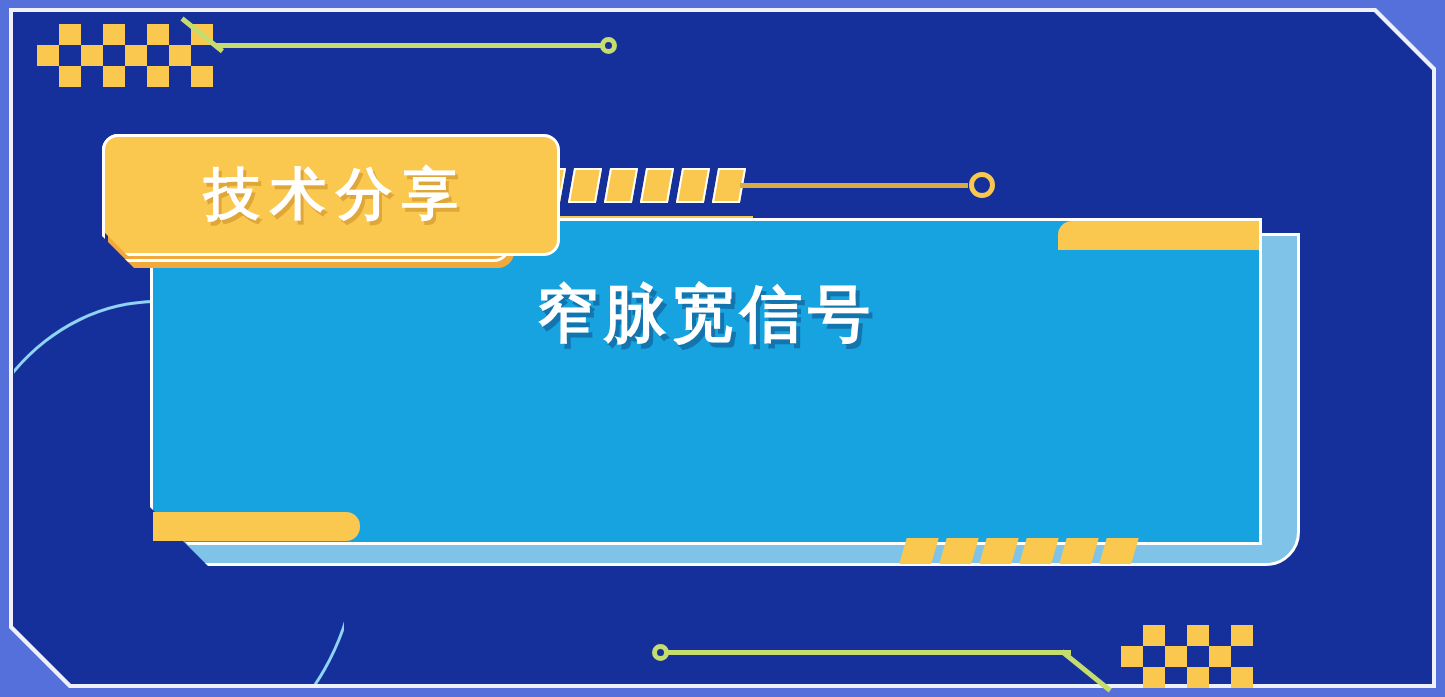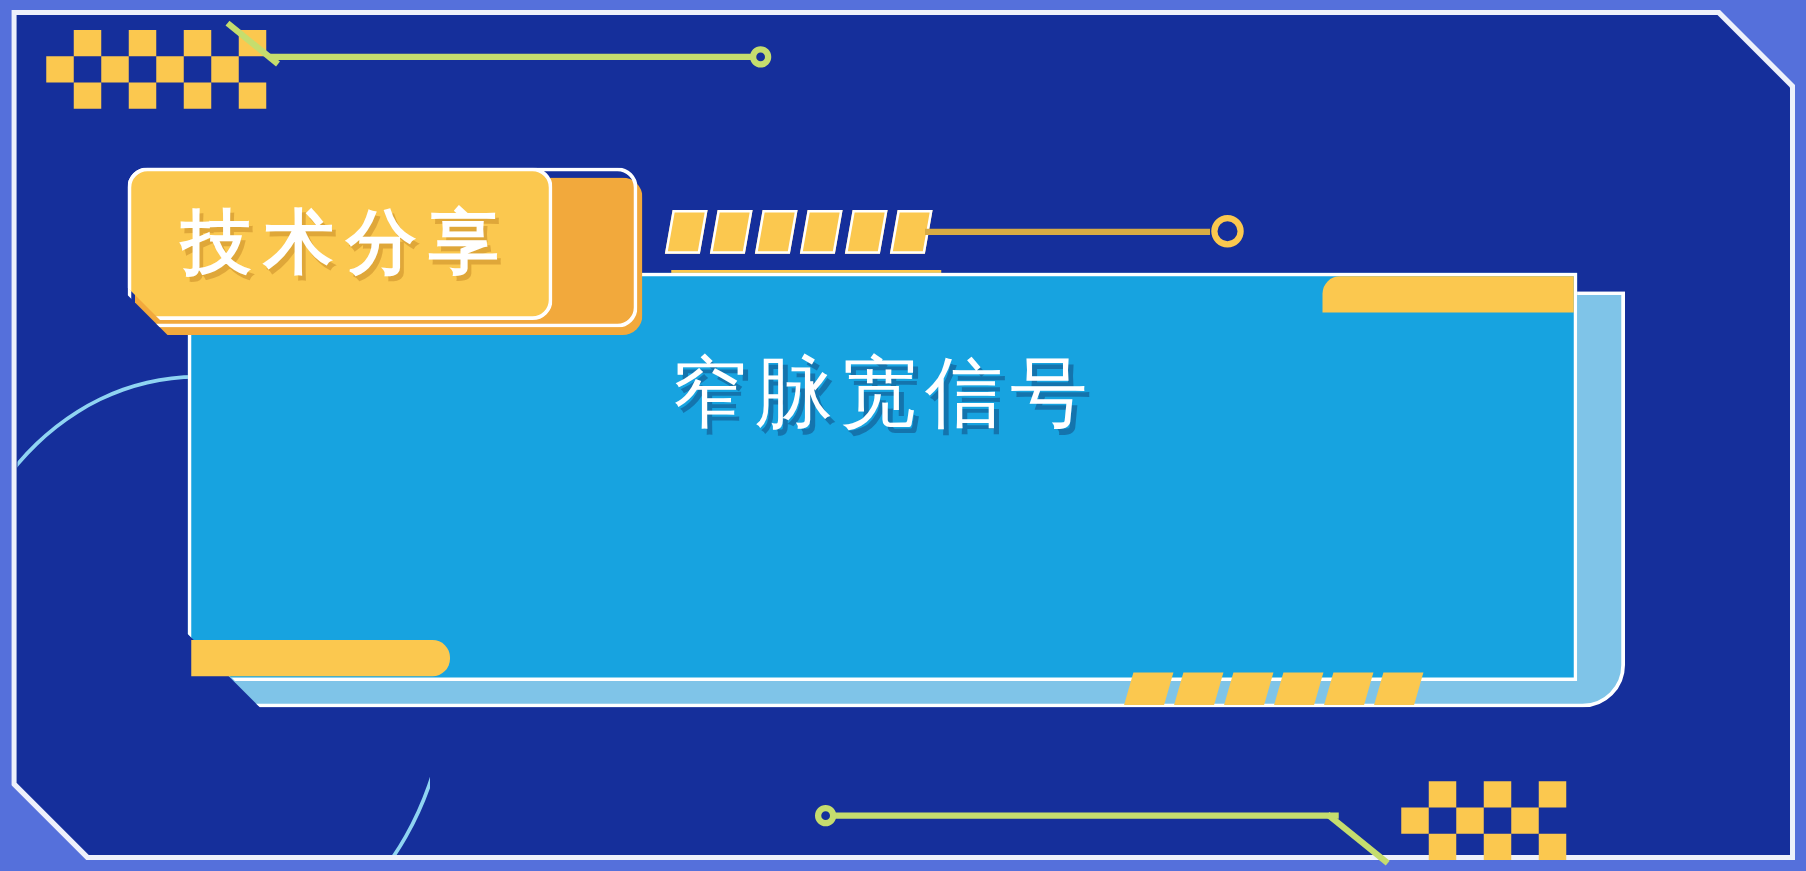--- a/index.html
+++ b/index.html
@@ -196,21 +196,21 @@
   .title-wrap {
     position: absolute;
     left: 150px;
     top: 275px;
     width: 1112px;
     text-align: center;
     pointer-events: none;
   }
   .title-line {
     font-size: 62px;
-    font-weight: normal;
+    font-weight: bold;
     color: #ffffff;
     letter-spacing: 6px;
     line-height: 78px;
     text-shadow: 4px 5px 0 rgba(18,60,110,0.45);
     text-align: center;
   }
 
   
   .badge-shadow {
     position: absolute;
@@ -227,21 +227,21 @@
     width: 408px; height: 128px;
     border: 3px solid #ffffff;
     box-sizing: border-box;
     border-radius: 16px;
     -webkit-clip-path: polygon(0 0, 100% 0, 100% 100%, 26px 100%, 0 calc(100% - 26px));
     clip-path: polygon(0 0, 100% 0, 100% 100%, 26px 100%, 0 calc(100% - 26px));
   }
   .badge {
     position: absolute;
     left: 102px; top: 134px;
-    width: 340px; height: 122px;
+    width: 458px; height: 122px;
     background: #fbc84f;
     border: 3px solid #ffffff;
     box-sizing: border-box;
     border-radius: 16px;
     display: flex;
     align-items: center;
     justify-content: center;
     -webkit-clip-path: polygon(0 0, 100% 0, 100% 100%, 26px 100%, 0 calc(100% - 26px));
     clip-path: polygon(0 0, 100% 0, 100% 100%, 26px 100%, 0 calc(100% - 26px));
   }

